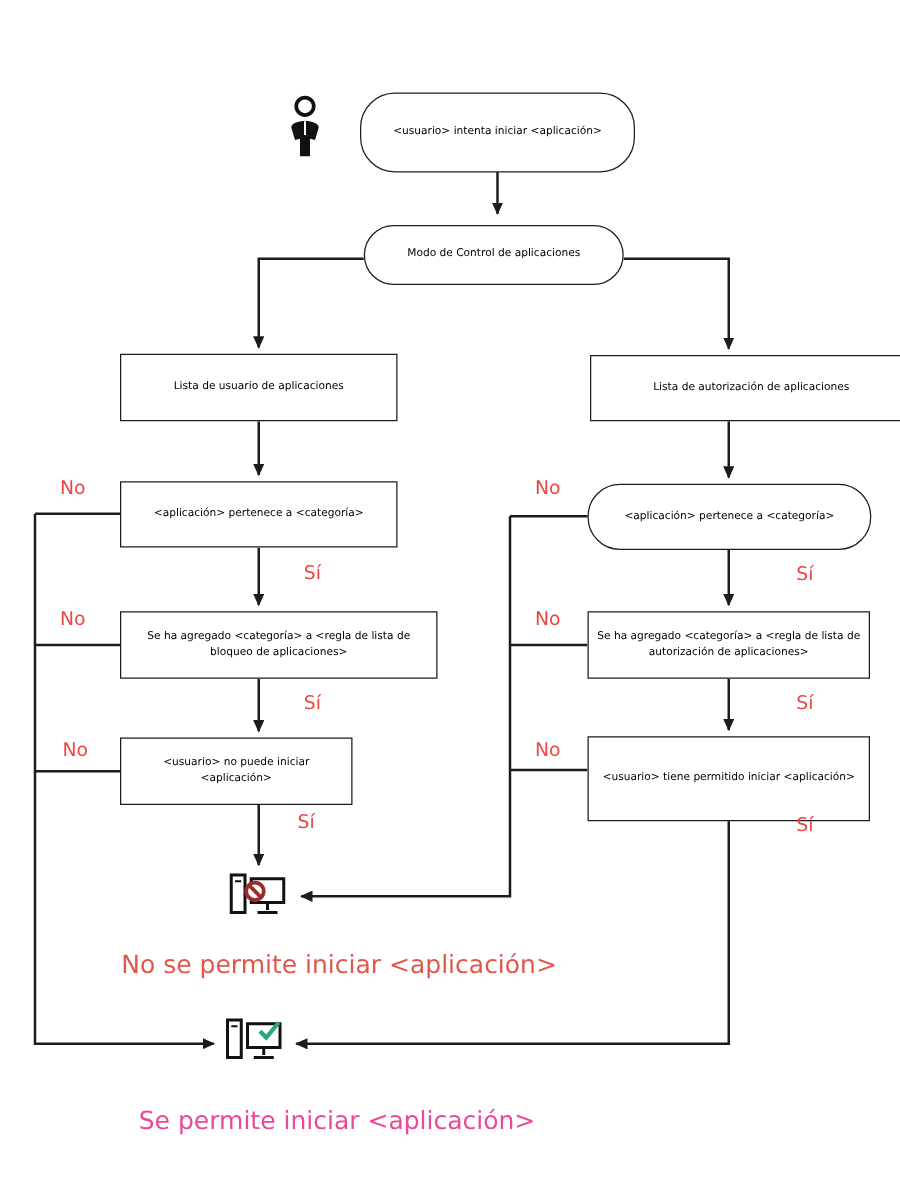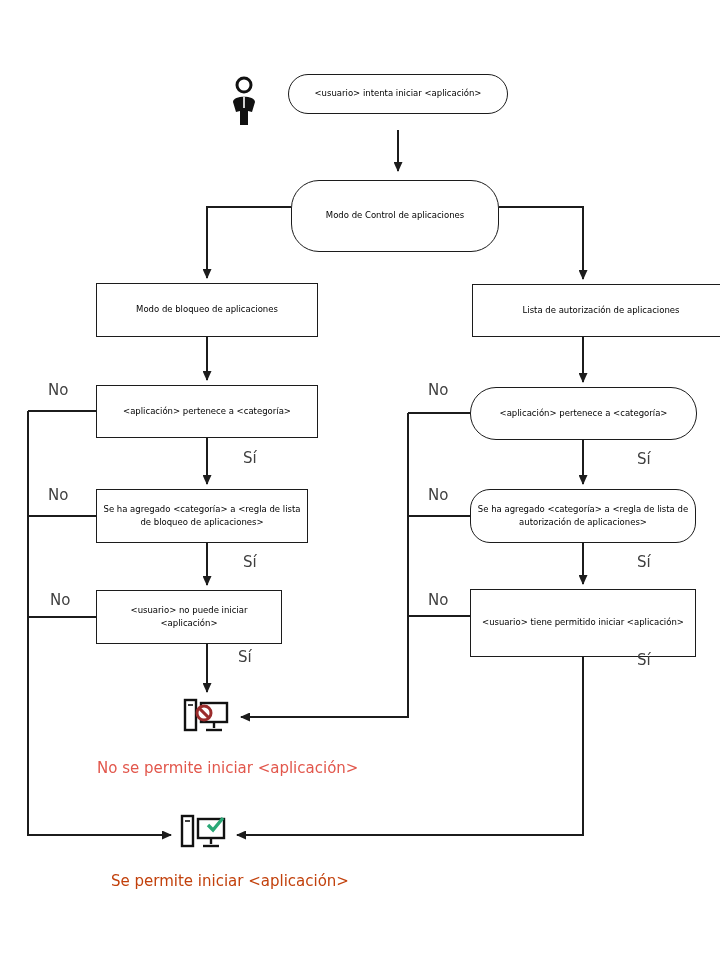--- a/index.html
+++ b/index.html
@@ -9,24 +9,24 @@
     font-family:"DejaVu Sans", sans-serif; color:#000;
   }
   .canvas { position:absolute; left:0; top:0; width:720px; height:960px; }
   svg.connectors { position:absolute; left:0; top:0; pointer-events:none; }
   .node {
     position:absolute; background:#fff; border:1.5px solid #1c1c1c;
     display:flex; align-items:center; justify-content:center; text-align:center;
     font-size:8.5px; line-height:1.55; color:#000; padding:3px 6px;
   }
   .stadium { border-radius:28px; padding:3px 14px; }
-  .edge-label { position:absolute; font-size:15px; color:#404040; }
-  .outcome { position:absolute; font-size:15px; }
+  .edge-label { position:absolute; font-size:15px; color:#ef4444; }
+  .outcome { position:absolute; font-size:20px; }
   .outcome-blocked { color:#e2574c; }
-  .outcome-allowed { color:#c2410c; }
+  .outcome-allowed { color:#ec4899;margin-top:12px; }
   .icon { position:absolute; }
 </style>
 </head>
 <body>
 
 <div class="canvas">
 
   <svg class="connectors" width="720" height="960" viewBox="0 0 720 960">
     <defs>
       <marker id="arrow" markerUnits="userSpaceOnUse" markerWidth="11" markerHeight="9" refX="9" refY="4.5" orient="auto">
@@ -61,35 +61,35 @@
   </svg>
 
   <div class="icon" style="left:226px; top:75px;">
     <svg width="36" height="52" viewBox="0 0 36 52">
       <circle cx="18" cy="10" r="7" fill="#fff" stroke="#111" stroke-width="3"></circle>
       <path d="M7,27 C7,20 29,20 29,27 L26,37 L22,36 L22,50 L14,50 L14,36 L10,37 Z" fill="#111"></path>
       <line x1="18" y1="22" x2="18" y2="33" stroke="#fff" stroke-width="1.6"></line>
     </svg>
   </div>
 
-  <div class="node stadium" style="left:288px; top:74px; width:220px; height:40px;">&lt;usuario&gt; intenta iniciar &lt;aplicación&gt;</div>
+  <div class="node stadium" style="left:288px; top:74px; width:220px; height:64px;">&lt;usuario&gt; intenta iniciar &lt;aplicación&gt;</div>
 
-  <div class="node stadium" style="left:291px; top:180px; width:208px; height:72px;">Modo de Control de aplicaciones</div>
+  <div class="node stadium" style="left:291px; top:180px; width:208px; height:48px;">Modo de Control de aplicaciones</div>
 
-  <div class="node" style="left:96px; top:283px; width:222px; height:54px;">Modo de bloqueo de aplicaciones</div>
+  <div class="node" style="left:96px; top:283px; width:222px; height:54px;">Lista de usuario de aplicaciones</div>
 
   <div class="node" style="left:472px; top:284px; width:258px; height:53px;">Lista de autorización de aplicaciones</div>
 
   <div class="node" style="left:96px; top:385px; width:222px; height:53px;">&lt;aplicación&gt; pertenece a &lt;categoría&gt;</div>
 
   <div class="node stadium" style="left:470px; top:387px; width:227px; height:53px; border-radius:26px;">&lt;aplicación&gt; pertenece a &lt;categoría&gt;</div>
 
-  <div class="node" style="left:96px; top:489px; width:212px; height:54px;">Se ha agregado &lt;categoría&gt; a &lt;regla de lista de bloqueo de aplicaciones&gt;</div>
+  <div class="node" style="left:96px; top:489px; width:254px; height:54px;">Se ha agregado &lt;categoría&gt; a &lt;regla de lista de bloqueo de aplicaciones&gt;</div>
 
-  <div class="node" style="left:470px; top:489px; width:226px; height:54px;border-radius:20px;">Se ha agregado &lt;categoría&gt; a &lt;regla de lista de autorización de aplicaciones&gt;</div>
+  <div class="node" style="left:470px; top:489px; width:226px; height:54px;">Se ha agregado &lt;categoría&gt; a &lt;regla de lista de autorización de aplicaciones&gt;</div>
 
   <div class="node" style="left:96px; top:590px; width:186px; height:54px;">&lt;usuario&gt; no puede iniciar &lt;aplicación&gt;</div>
 
   <div class="node" style="left:470px; top:589px; width:226px; height:68px;">&lt;usuario&gt; tiene permitido iniciar &lt;aplicación&gt;</div>
 
   <div class="edge-label" style="left:48px; top:381px;">No</div>
   <div class="edge-label" style="left:48px; top:486px;">No</div>
   <div class="edge-label" style="left:50px; top:591px;">No</div>
   <div class="edge-label" style="left:428px; top:381px;">No</div>
   <div class="edge-label" style="left:428px; top:486px;">No</div>

